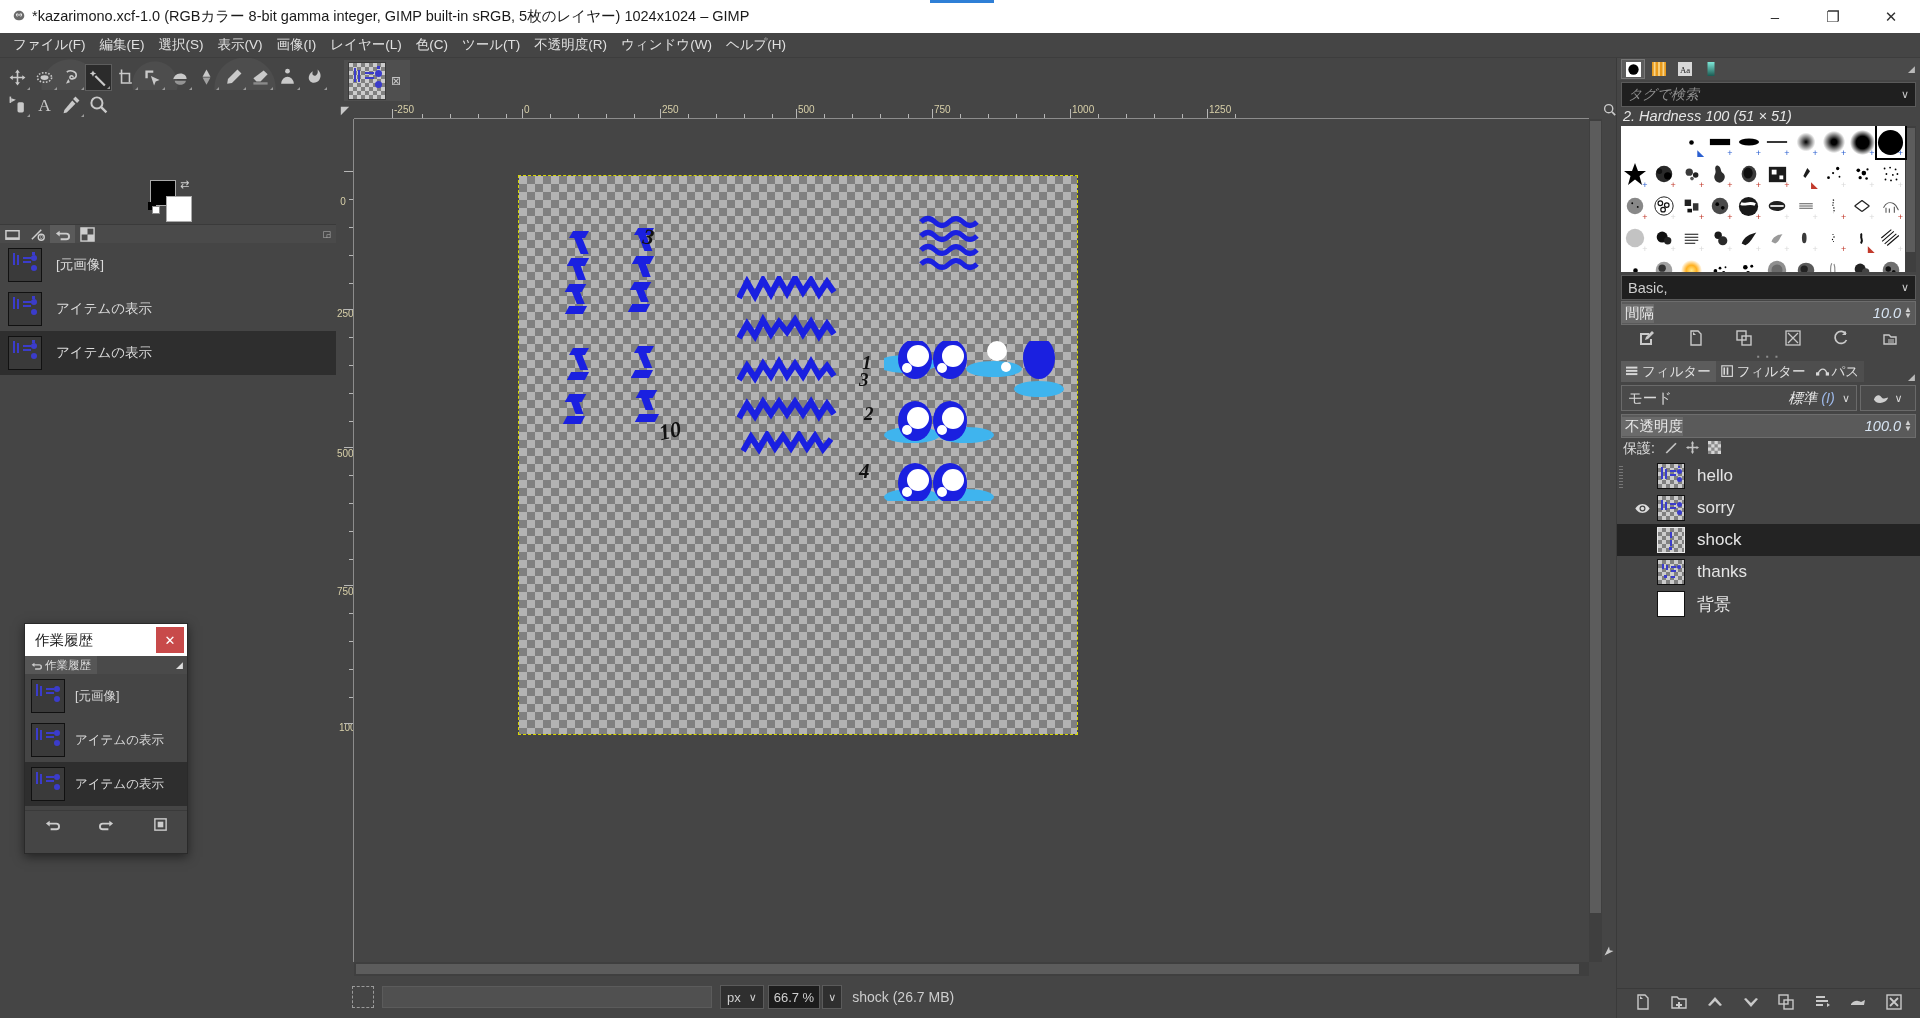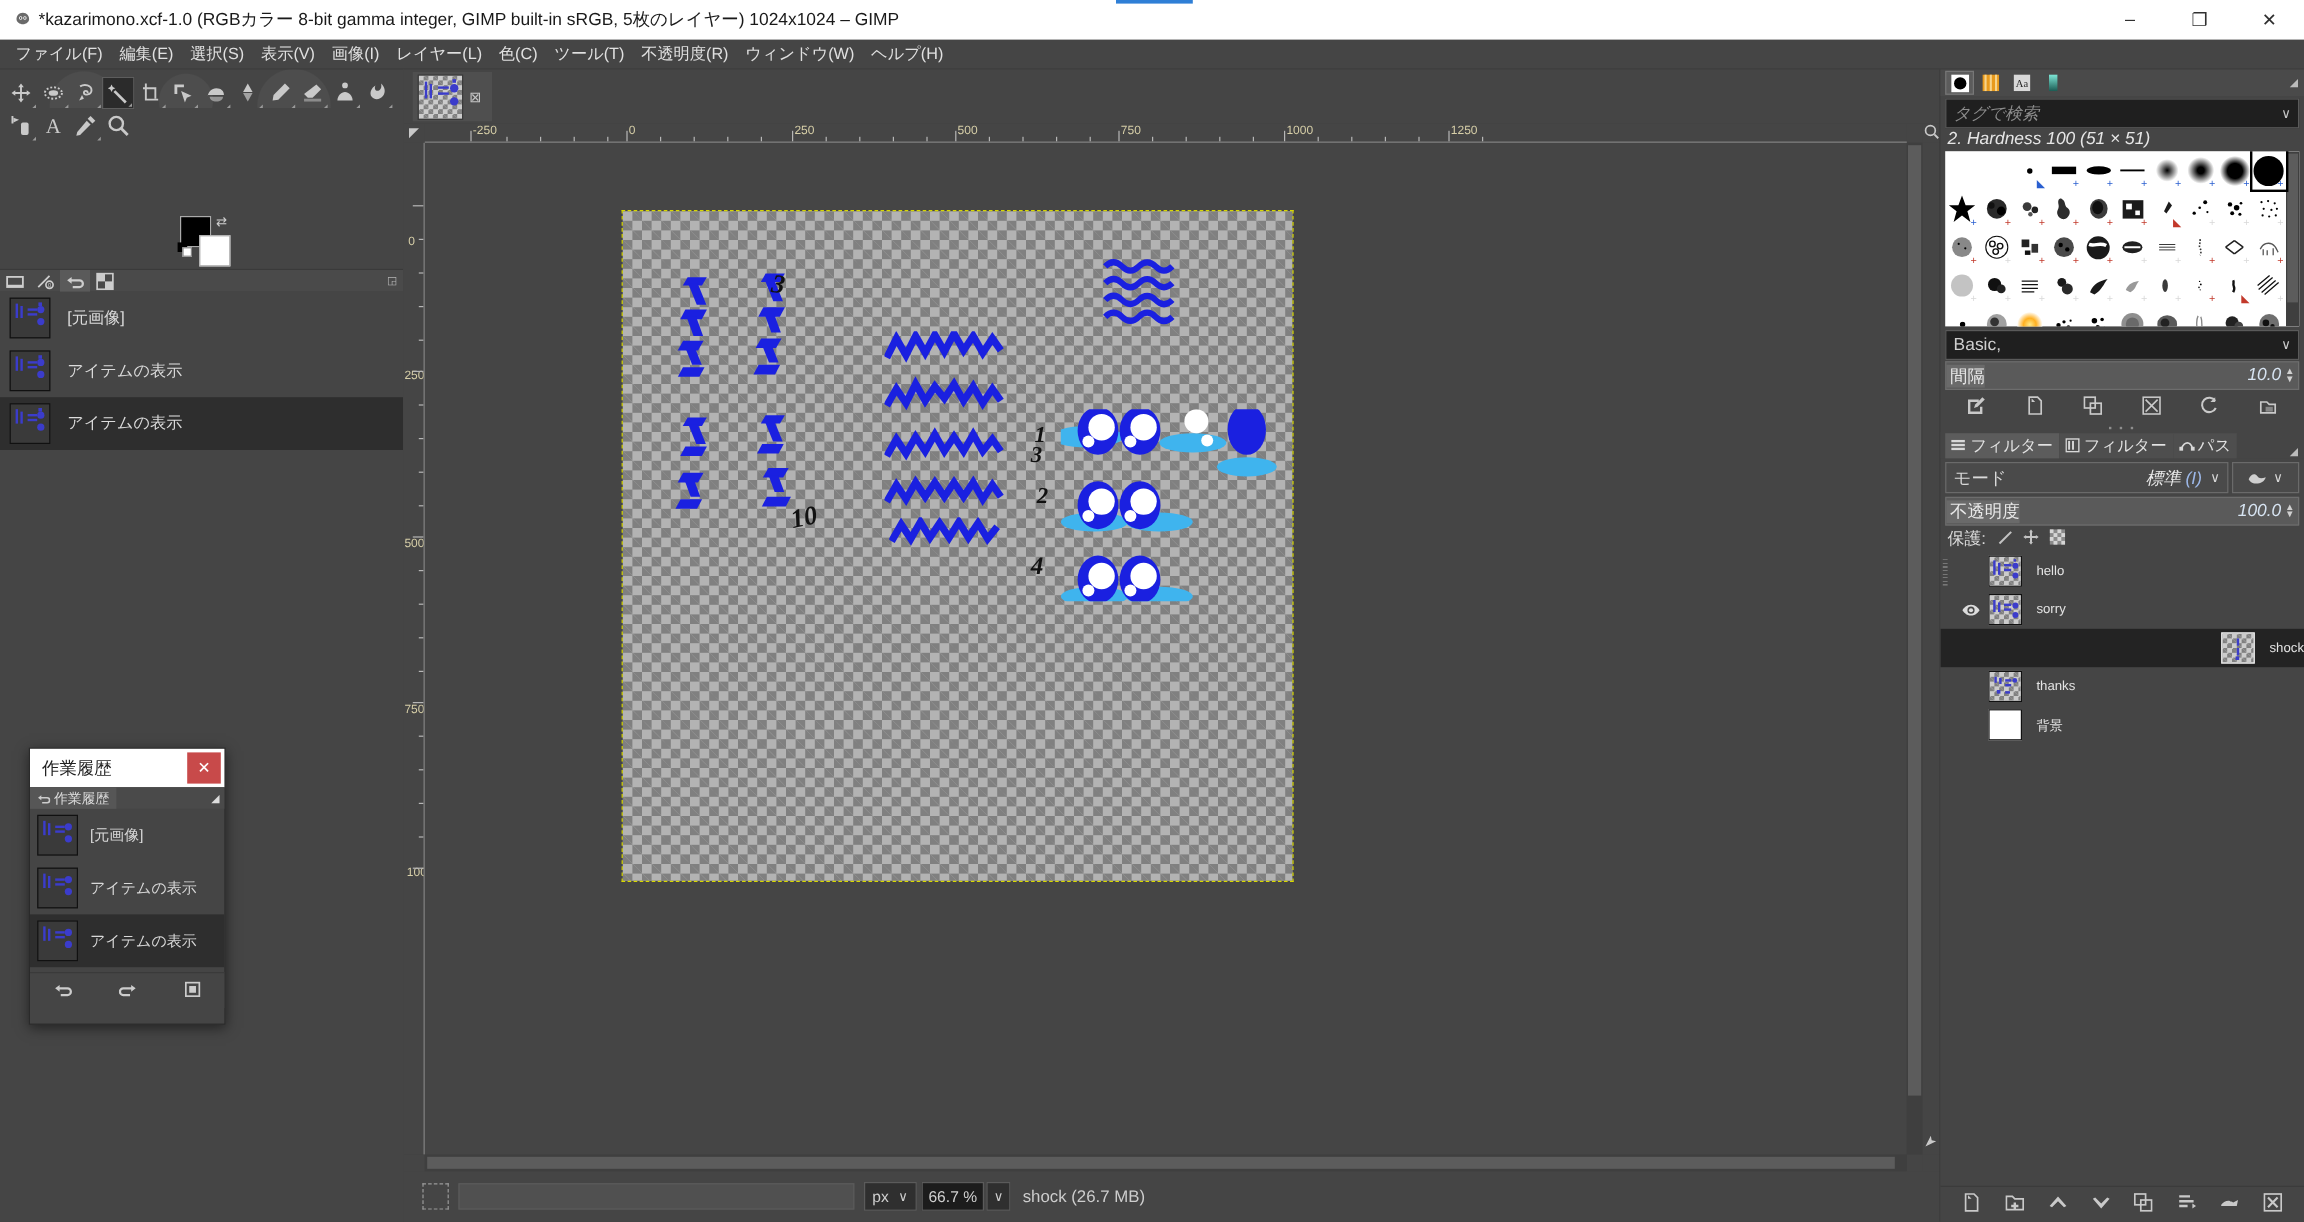--- a/index.html
+++ b/index.html
@@ -174,26 +174,26 @@
   .moderow .mode .v .k { color:#9db8e8; }
   .moderow .mode .cv { margin-left:7px; font-size:11px; }
   .moderow .maskbtn { width:56px; height:26px; background:#4a4a4a; border:1px solid #6a6a6a;
     display:flex; align-items:center; justify-content:center; gap:5px; }
   .protrow { height:22px; display:flex; align-items:center; gap:9px; padding-left:6px; font-size:14px; color:#dcdcdc; }
   .protrow svg { width:13px;height:13px; fill:#c3c3c3; }
   #layerlist { flex:1; background:#454545; overflow:hidden; position:relative; }
   #layerlist .handle { position:absolute; left:2px; top:6px; width:4px; height:22px;
     background:repeating-linear-gradient(#777 0 1px, transparent 1px 3px); }
   .lrow { height:32px; display:flex; align-items:center; padding-left:10px; }
-  .lrow.sel { background:#232323;justify-content:flex-end; }
+  .lrow.sel { background:#232323; }
   .lrow .eye { width:30px; display:flex; align-items:center; justify-content:center; }
   .lrow .eye svg { width:15px;height:11px; fill:#dcdcdc; }
   .lrow .lt { width:28px;height:26px; border:1px solid #111; position:relative; overflow:hidden; background:#c0c0c0; }
   .lrow.sel .lt { border-color:#eaeaea; }
-  .lrow .ln { margin-left:12px; font-size:11px; color:#e4e4e4; }
+  .lrow .ln { margin-left:12px; font-size:17px; color:#e4e4e4; }
   .checker { position:absolute; inset:0;
     background-image:
       linear-gradient(45deg,#808080 25%,transparent 25%,transparent 75%,#808080 75%),
       linear-gradient(45deg,#808080 25%,transparent 25%,transparent 75%,#808080 75%);
     background-size:8px 8px; background-position:0 0,4px 4px; background-color:#cccccc; }
   #layerbtns { height:30px; background:#454545; display:flex; align-items:center; justify-content:space-around;
     padding:0 8px; border-top:1px solid #3a3a3a; }
   #layerbtns svg { width:16px;height:16px; fill:#c9c9c9; }
   
   .bolt { position:absolute; background:#1a20e0; }

